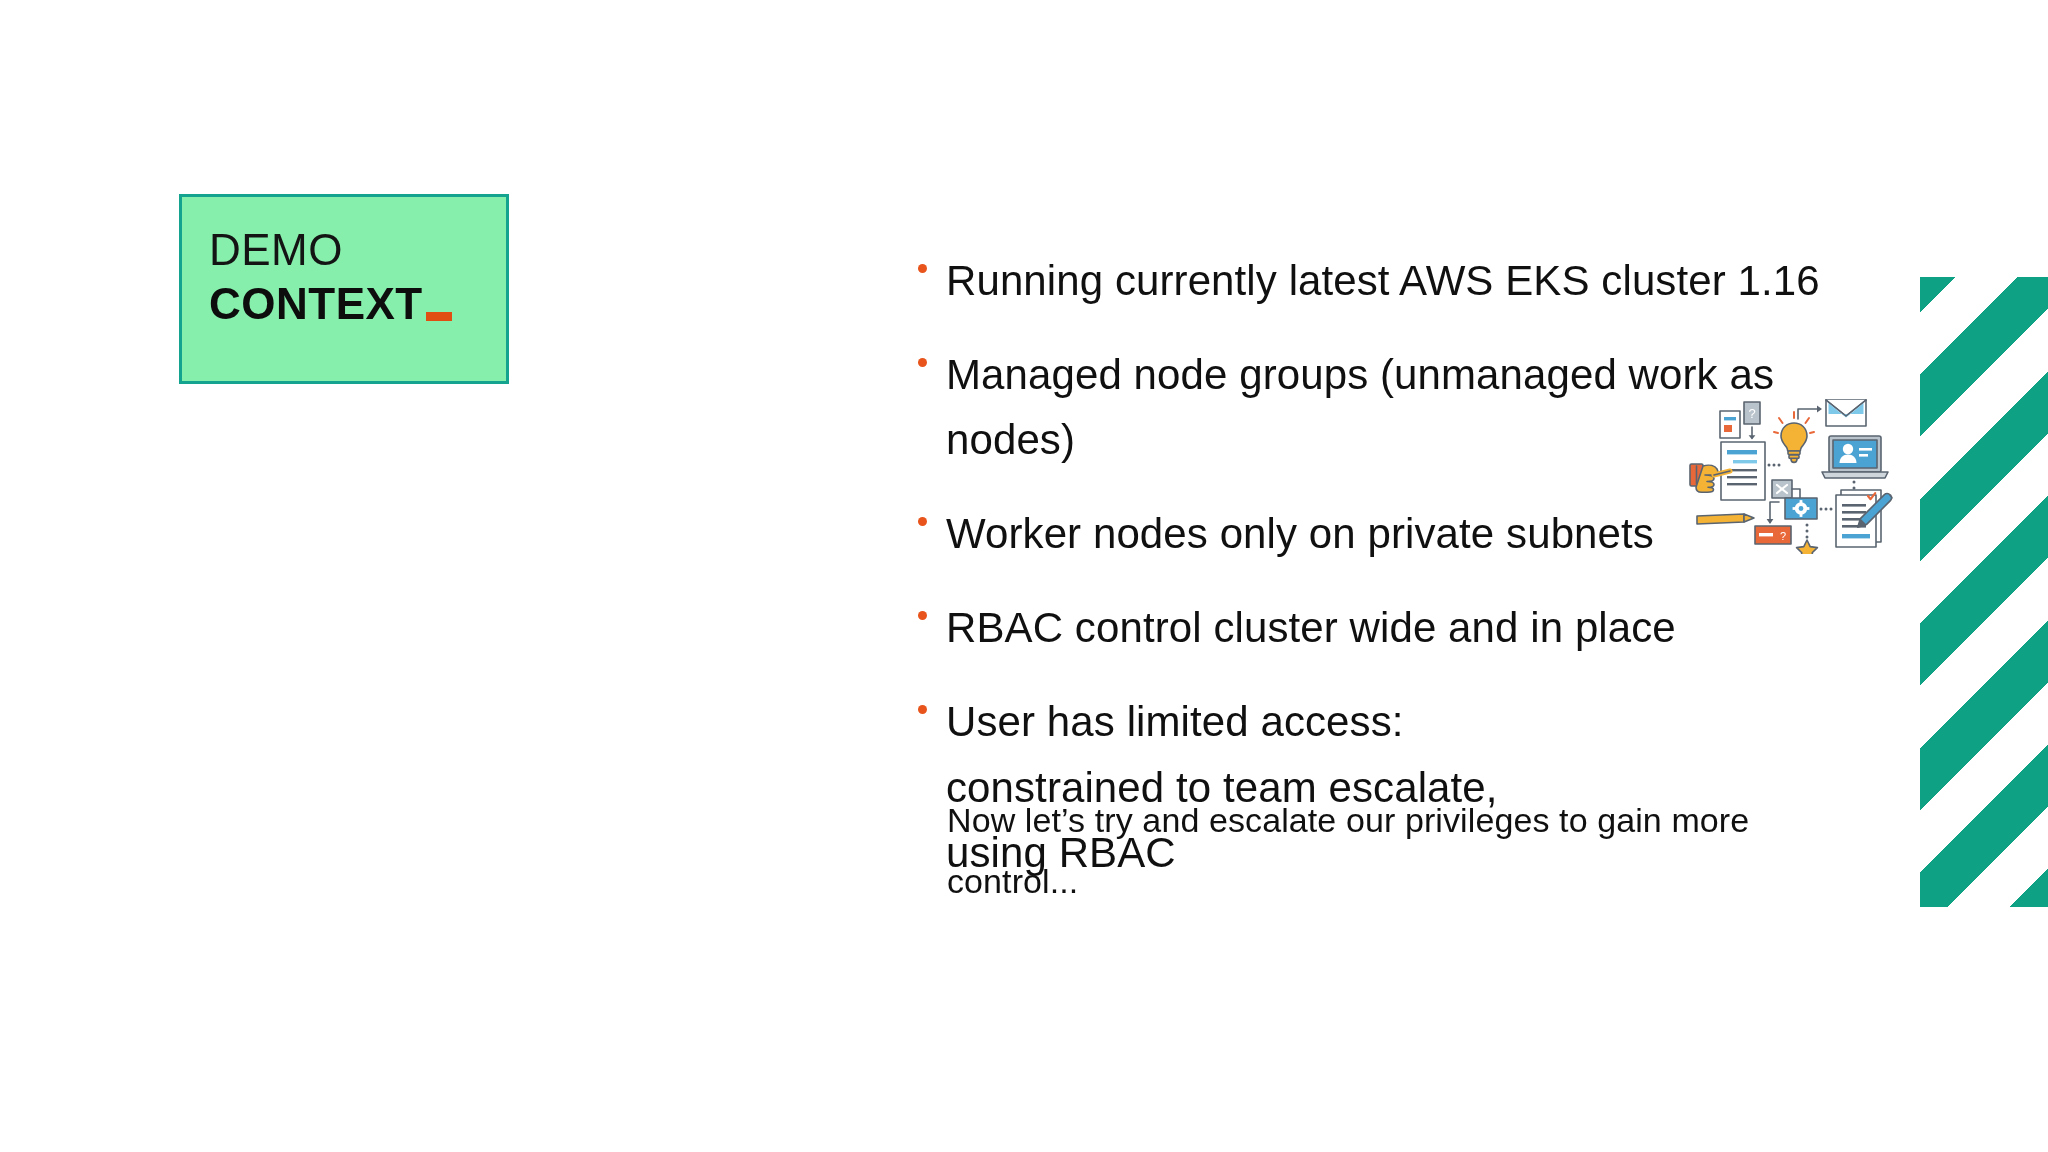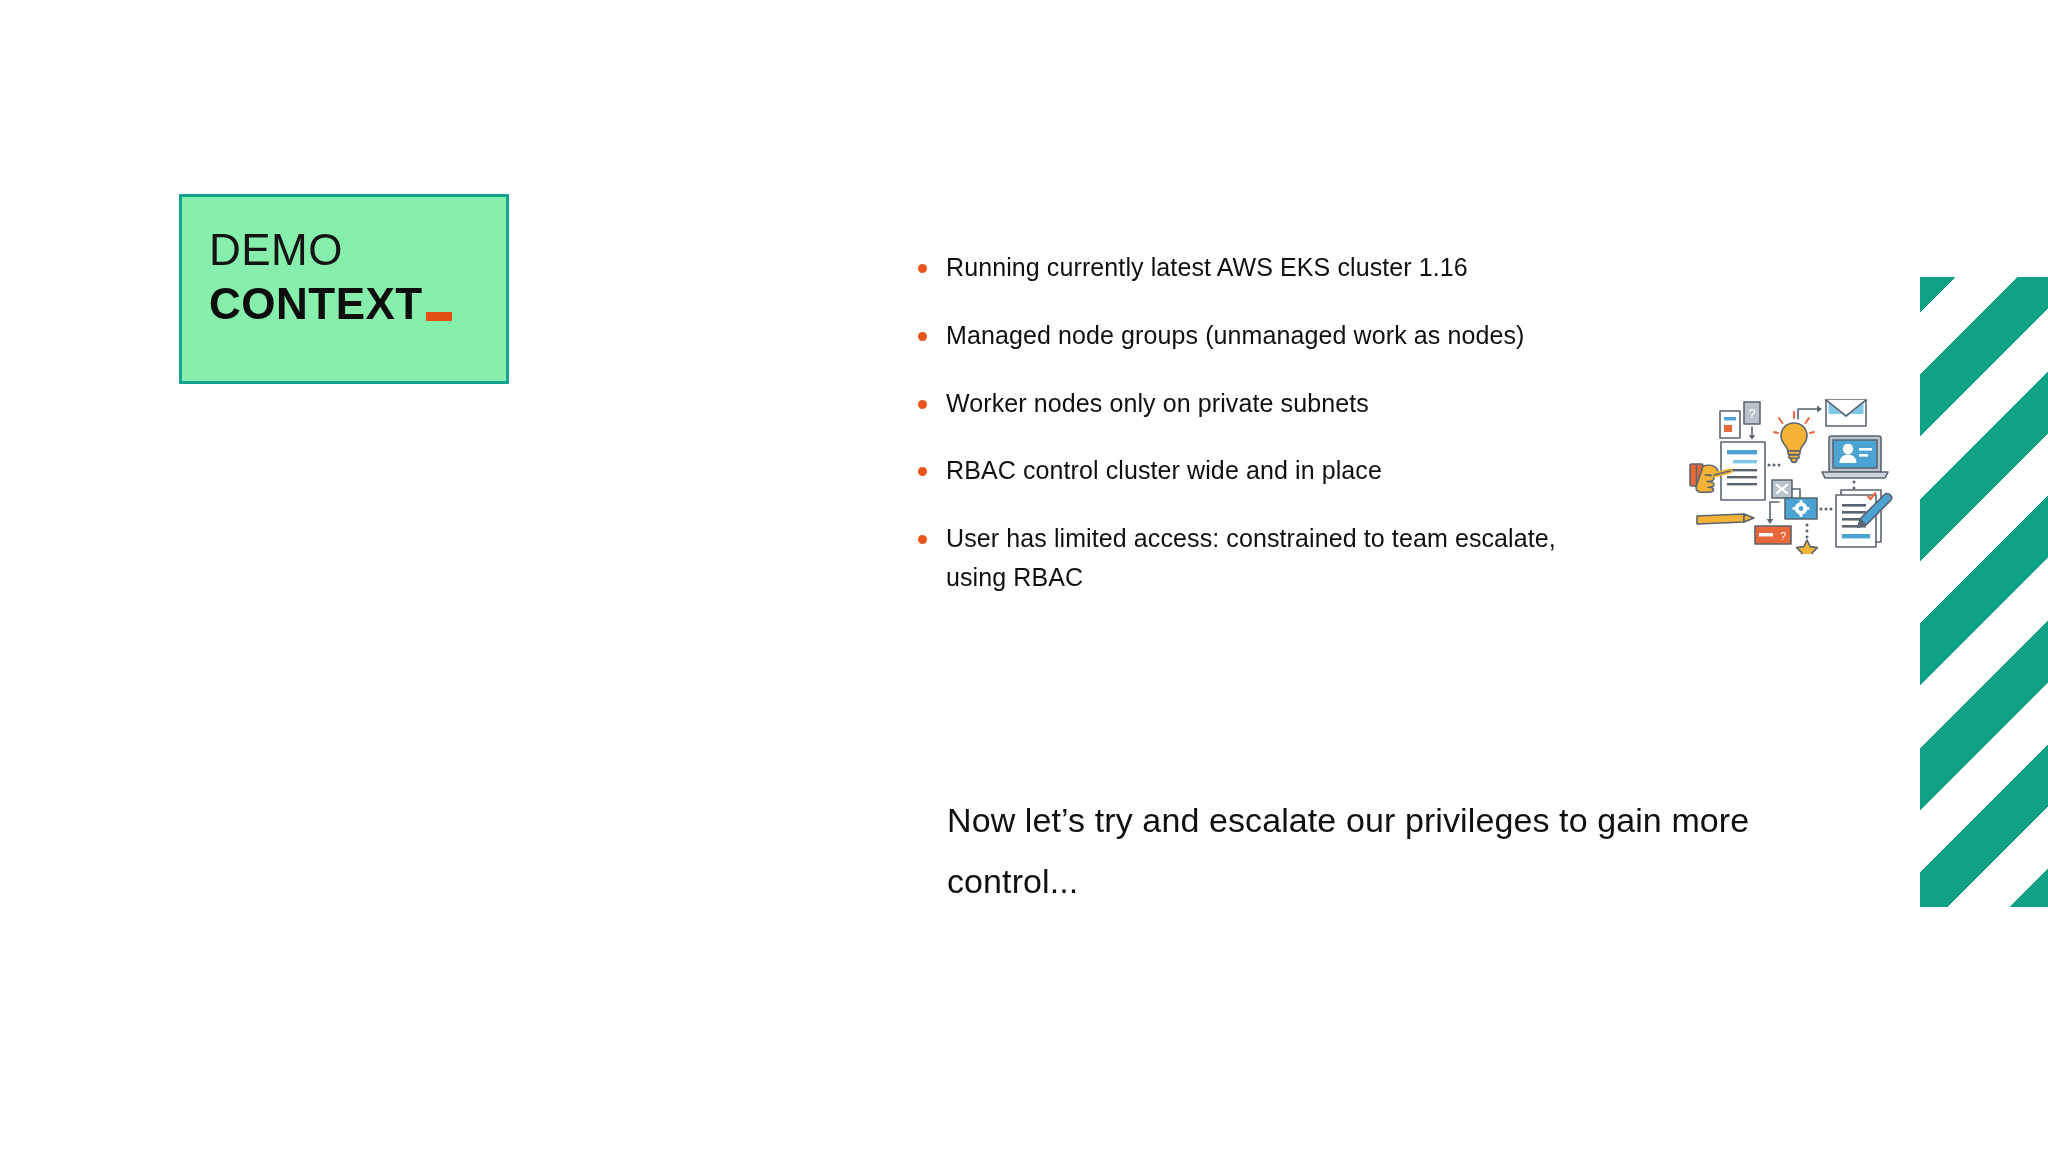--- a/index.html
+++ b/index.html
@@ -85,21 +85,21 @@
     flex: 0 0 auto;
     width: 9px;
     height: 9px;
     border-radius: 50%;
     background: #e8541b;
     margin-top: 16px;
     margin-right: 19px;
   }
   .bullet-text {
     font-family: "Liberation Sans", sans-serif;
-    font-size: 25px;
+    font-size: 42px;
     font-weight: 400;
     color: #101010;
     line-height: 1.55;
     letter-spacing: 0.1px;
   }
   .closing {
     position: absolute;
     left: 947px;
     top: 790px;
     width: 920px;

